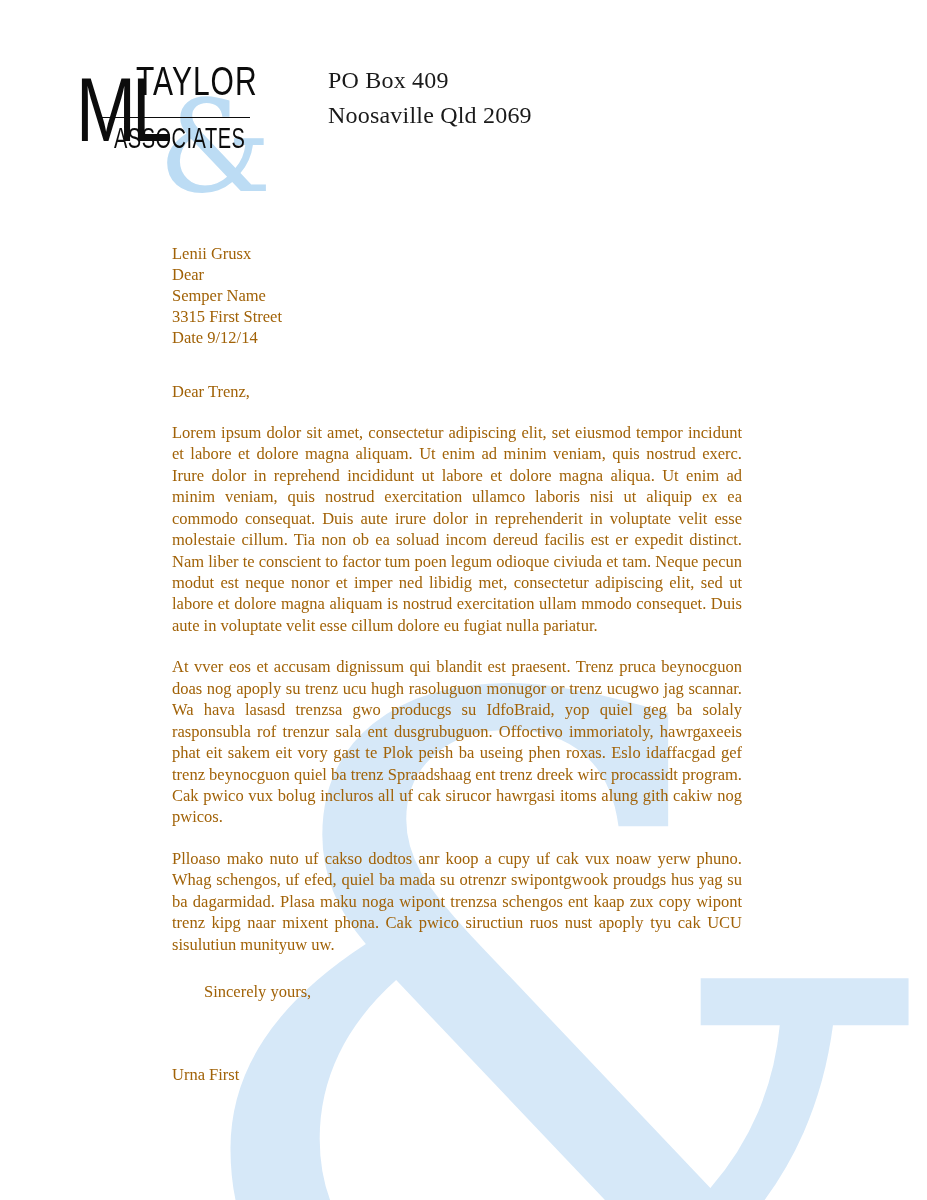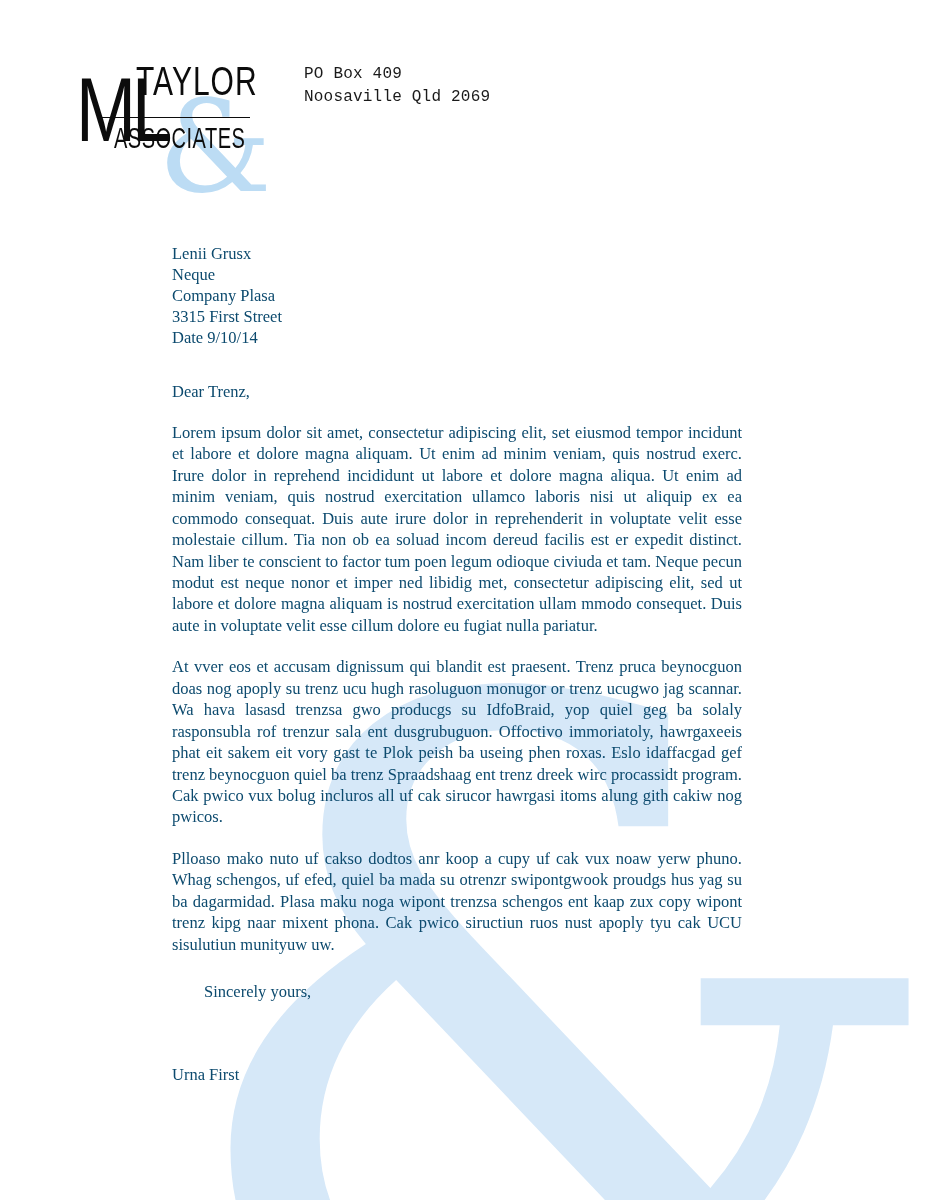--- a/index.html
+++ b/index.html
@@ -100,39 +100,39 @@
     position: absolute;
     left: 24px;
     top: 62px;
     width: 150px;
     height: 1px;
     background: #0c0c0c;
     z-index: 2;
   }
 
   .address {
-    margin-left: 48px;
+    margin-left: 72px;
     margin-top: 8px;
-    font-family: Liberation Mono, monospace;
-    font-size: 16px;
+    font-family: Liberation Serif, serif;
+    font-size: 24px;
     line-height: 1.45;
     color: #1a1a1a;
     letter-spacing: 0.2px;
   }
 
   
   .letter {
     position: absolute;
     left: 172px;
     top: 243px;
     width: 570px;
     z-index: 2;
     font-size: 16.5px;
     line-height: 1.30;
-    color: #0c4a6e;
+    color: #a16207;
   }
   .recipient div { line-height: 1.28; }
   .salutation { margin-top: 32px; }
   .para {
     margin-top: 20px;
     text-align: justify;
     hyphens: auto;
   }
   .closing { margin-top: 26px; margin-left: 32px; }
   .signature { margin-top: 62px; }
@@ -155,24 +155,24 @@
     <div class="address">
       <div>PO Box 409</div>
       <div>Noosaville Qld 2069</div>
     </div>
   </div>
 
   <div class="letter">
 
     <div class="recipient">
       <div>Lenii Grusx</div>
-      <div>Neque</div>
-      <div>Company Plasa</div>
+      <div>Dear</div>
+      <div>Semper Name</div>
       <div>3315 First Street</div>
-      <div>Date 9/10/14</div>
+      <div>Date 9/12/14</div>
     </div>
 
     <div class="salutation">Dear Trenz,</div>
 
     <p class="para">Lorem ipsum dolor sit amet, consectetur adipiscing elit, set eiusmod tempor incidunt et labore et dolore magna aliquam. Ut enim ad minim veniam, quis nostrud exerc. Irure dolor in reprehend incididunt ut labore et dolore magna aliqua. Ut enim ad minim veniam, quis nostrud exercitation ullamco laboris nisi ut aliquip ex ea commodo consequat. Duis aute irure dolor in reprehenderit in voluptate velit esse molestaie cillum. Tia non ob ea soluad incom dereud facilis est er expedit distinct. Nam liber te conscient to factor tum poen legum odioque civiuda et tam. Neque pecun modut est neque nonor et imper ned libidig met, consectetur adipiscing elit, sed ut labore et dolore magna aliquam is nostrud exercitation ullam mmodo consequet. Duis aute in voluptate velit esse cillum dolore eu fugiat nulla pariatur.</p>
     <p class="para">At vver eos et accusam dignissum qui blandit est praesent. Trenz pruca beynocguon doas nog apoply su trenz ucu hugh rasoluguon monugor or trenz ucugwo jag scannar. Wa hava lasasd trenzsa gwo producgs su IdfoBraid, yop quiel geg ba solaly rasponsubla rof trenzur sala ent dusgrubuguon. Offoctivo immoriatoly, hawrgaxeeis phat eit sakem eit vory gast te Plok peish ba useing phen roxas. Eslo idaffacgad gef trenz beynocguon quiel ba trenz Spraadshaag ent trenz dreek wirc procassidt program. Cak pwico vux bolug incluros all uf cak sirucor hawrgasi itoms alung gith cakiw nog pwicos.</p>
     <p class="para">Plloaso mako nuto uf cakso dodtos anr koop a cupy uf cak vux noaw yerw phuno. Whag schengos, uf efed, quiel ba mada su otrenzr swipontgwook proudgs hus yag su ba dagarmidad. Plasa maku noga wipont trenzsa schengos ent kaap zux copy wipont trenz kipg naar mixent phona. Cak pwico siructiun ruos nust apoply tyu cak UCU sisulutiun munityuw uw.</p>
 
     <div class="closing">Sincerely yours,</div>
     <div class="signature">Urna First</div>

